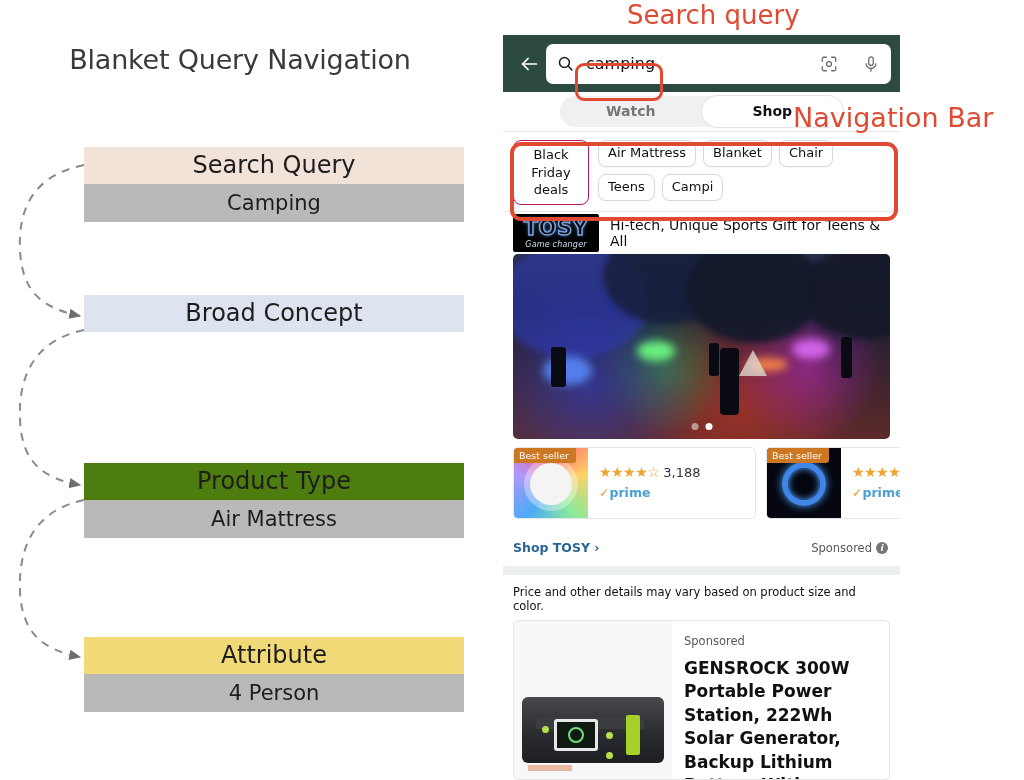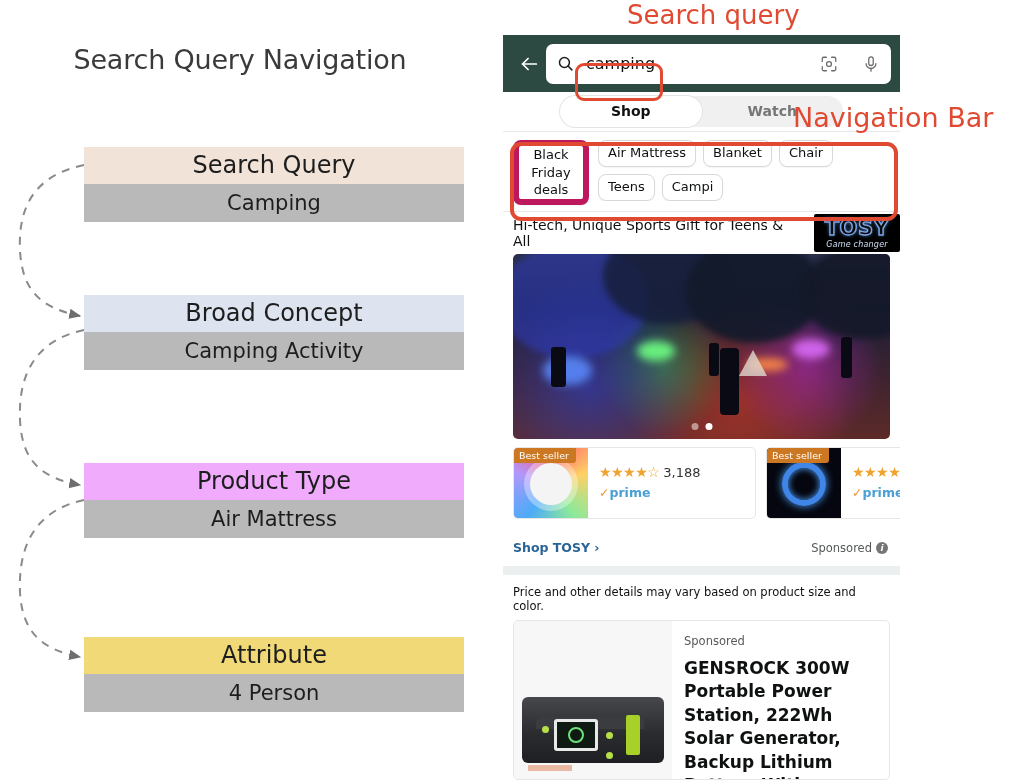--- a/index.html
+++ b/index.html
@@ -112,21 +112,21 @@
     position: relative; flex: 0 0 auto;
   }
   #prime-toggle::after {
     content: ""; position: absolute; left: 1.5px; top: 1.5px;
     width: 15px; height: 15px; border-radius: 50%; background: #ffffff;
     box-shadow: 0 1px 2px rgba(0,0,0,0.25);
   }
   #bf-pill {
     width: 76px; flex: 0 0 auto; height: 65px; display: flex;
     align-items: center; justify-content: center;
-    border: 6px solid #be185d; border-radius: 8px; background: #ffffff;
+    border: 1px solid #be185d; border-radius: 8px; background: #ffffff;
     font-size: 13px; color: #0f1111; text-align: center; line-height: 1.35;
     box-shadow: 0 1px 1px rgba(0,0,0,0.04);
   }
   #fb-right { flex: 1 1 auto; overflow: hidden; }
   .chip-row { display: flex; gap: 7px; }
 
   
   #filterbar-highlight {
     position: absolute; left: 7px; top: 107px;
     width: 388px; height: 79px;
@@ -249,21 +249,21 @@
   #ann-search-query { left: 627px; top: 0px; font-size: 26px; }
   #ann-nav-bar { left: 793px; top: 102px; font-size: 27px; }
 </style>
 </head>
 <body>
 
 <div id="root">
 
   <div id="left-panel">
 
-    <div id="diagram-title">Search Query Navigation</div>
+    <div id="diagram-title">Blanket Query Navigation</div>
 
     <svg id="arrows-svg" viewBox="0 0 500 780">
       <defs>
         <marker id="ah" markerWidth="7" markerHeight="7" refX="5.4" refY="3" orient="auto" markerUnits="strokeWidth">
           <path d="M0,0.4 L6,3 L0,5.6 z" fill="#6e6e6e"></path>
         </marker>
       </defs>
 
       <path d="M84,165 C36,175 18,205 20,250 C22,292 42,308 80,316" fill="none" stroke="#8a8a8a" stroke-width="2" stroke-dasharray="8,7" marker-end="url(#ah)"></path>
 
@@ -272,25 +272,24 @@
       <path d="M84,500 C36,510 18,545 20,592 C22,634 44,650 80,657" fill="none" stroke="#8a8a8a" stroke-width="2" stroke-dasharray="8,7" marker-end="url(#ah)"></path>
     </svg>
 
     <div class="concept-block" style="top:147px">
       <div class="concept-header" style="background:#f2e3d8">Search Query</div>
       <div class="concept-value">Camping</div>
     </div>
 
     <div class="concept-block" style="top:295px">
       <div class="concept-header" style="background:#dde4f0">Broad Concept</div>
-      <div class="concept-value">Camping Activity</div>
     </div>
 
     <div class="concept-block" style="top:463px">
-      <div class="concept-header" style="background:#f0abfc">Product Type</div>
+      <div class="concept-header" style="background:#4d7c0f">Product Type</div>
       <div class="concept-value">Air Mattress</div>
     </div>
 
     <div class="concept-block" style="top:637px">
       <div class="concept-header" style="background:#f2d978">Attribute</div>
       <div class="concept-value">4 Person</div>
     </div>
   </div>
 
   <div id="right-panel">
@@ -326,22 +325,22 @@
               <line x1="12" y1="18" x2="12" y2="21.5"></line>
           </svg>
         </span>
       </div>
     </div>
 
     <div id="query-highlight"></div>
 
     <div id="tabs-row">
       <div id="segmented">
+        <div class="seg-tab">Watch</div>
         <div class="seg-tab active">Shop</div>
-        <div class="seg-tab">Watch</div>
       </div>
     </div>
 
     <div id="filter-bar">
 
       <div id="bf-pill">Black Friday deals</div>
 
       <div class="fb-col" id="fb-right">
         <div class="chip-row">
           <div class="pill">Air Mattress</div>
@@ -351,25 +350,25 @@
         <div class="chip-row">
           <div class="pill">Teens</div>
           <div class="pill">Campi</div>
         </div>
       </div>
     </div>
 
     <div id="filterbar-highlight"></div>
 
     <div id="brand-strip">
-      <div id="brand-tagline">Hi-tech, Unique Sports Gift for Teens &amp; All</div>
       <div id="tosy-logo">
         <div id="tosy-word">TOSY</div>
         <div id="tosy-sub">Game changer</div>
       </div>
+      <div id="brand-tagline">Hi-tech, Unique Sports Gift for Teens &amp; All</div>
     </div>
 
     <div id="hero-wrap">
       <div id="hero">
         <div class="tree" style="left:-4%;top:-6%;width:40%;height:62%;background:rgba(48,60,190,0.55)"></div>
         <div class="tree" style="left:24%;top:-14%;width:34%;height:52%;background:rgba(22,30,60,0.85)"></div>
         <div class="tree" style="left:46%;top:-8%;width:36%;height:56%;background:rgba(18,26,42,0.9)"></div>
         <div class="tree" style="left:76%;top:-4%;width:34%;height:50%;background:rgba(20,24,40,0.9)"></div>
         <div class="glow-dot" style="left:8%;top:55%;width:13%;height:16%;background:rgba(90,140,255,0.85)"></div>
         <div class="glow-dot" style="left:33%;top:47%;width:10%;height:11%;background:rgba(110,255,130,0.9)"></div>

